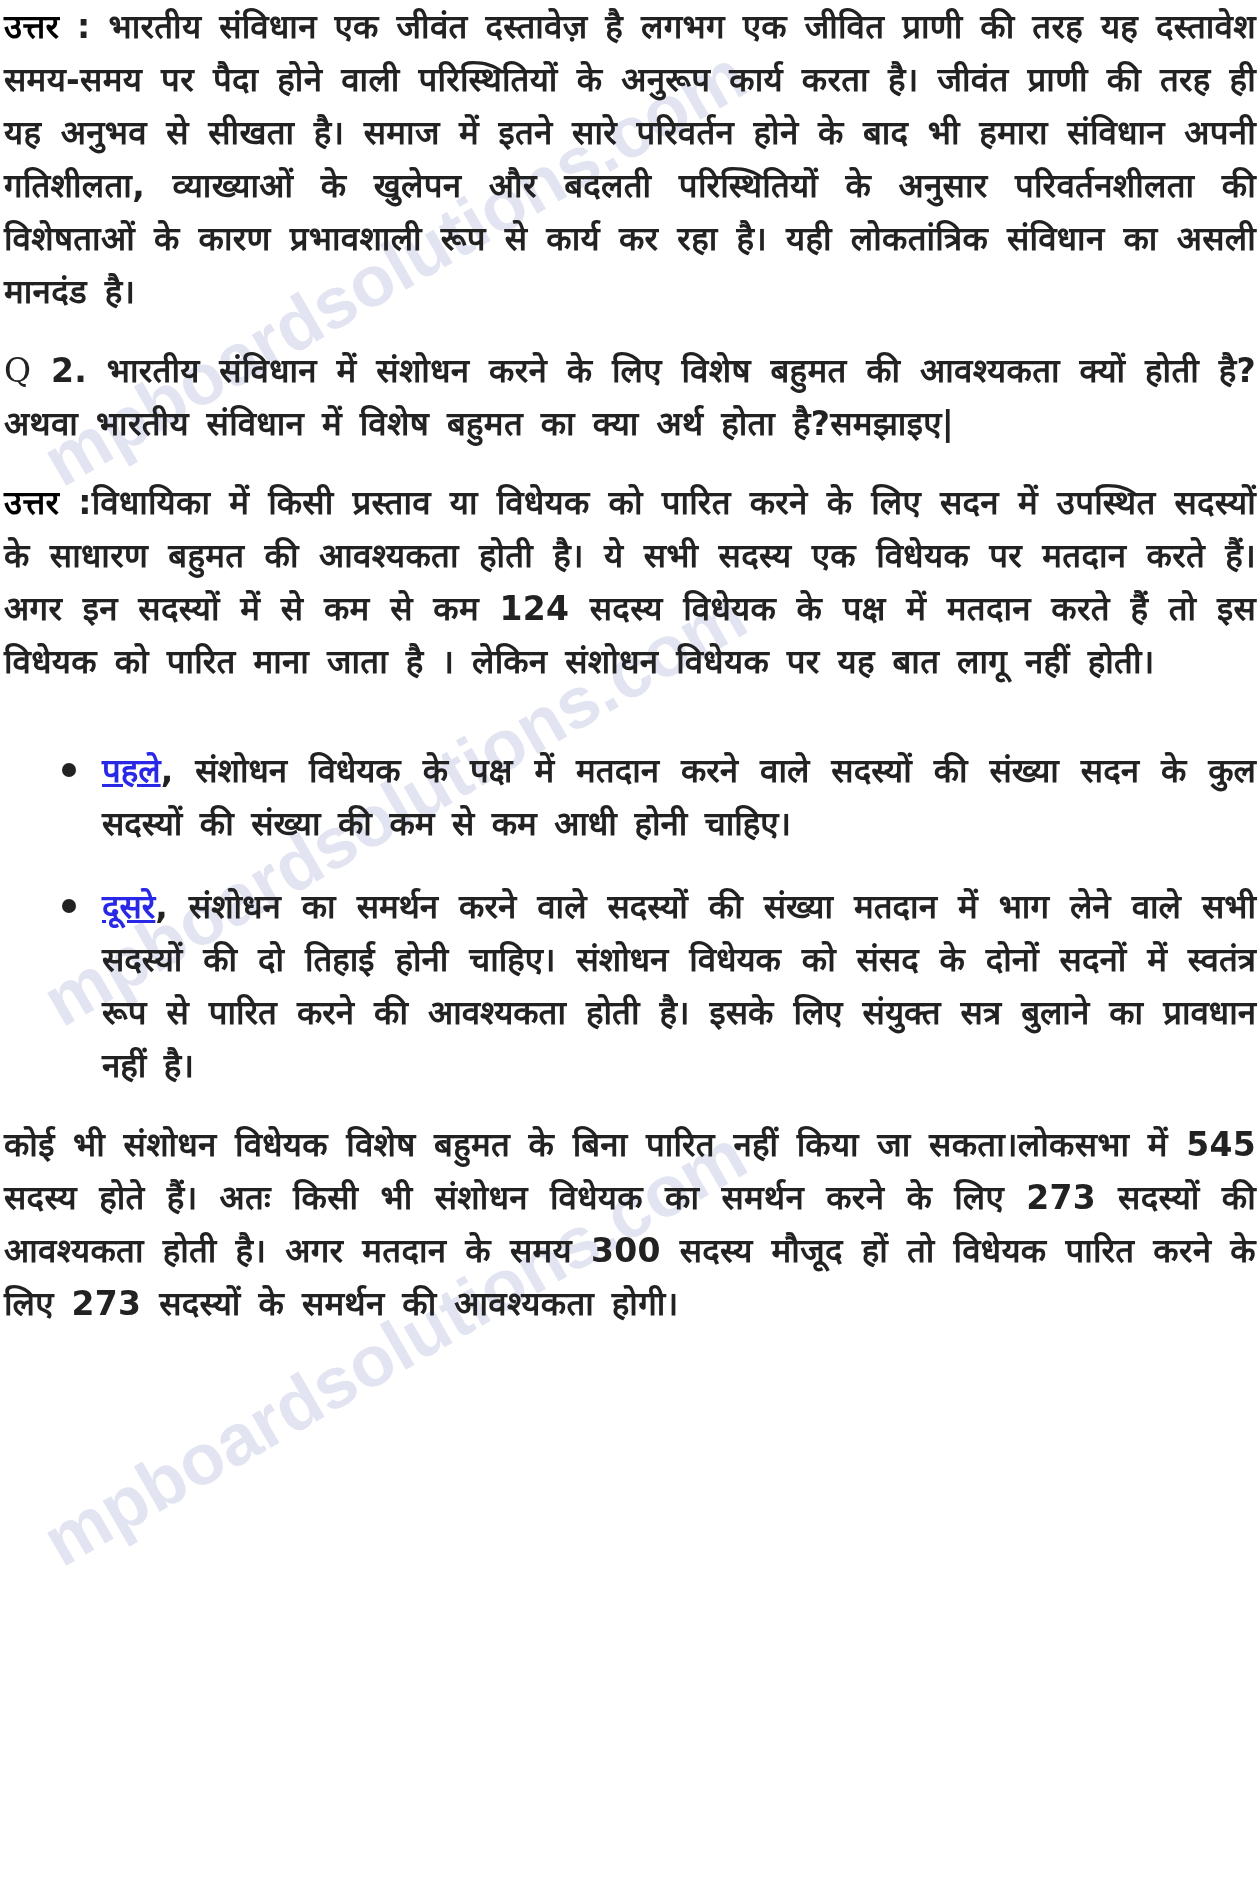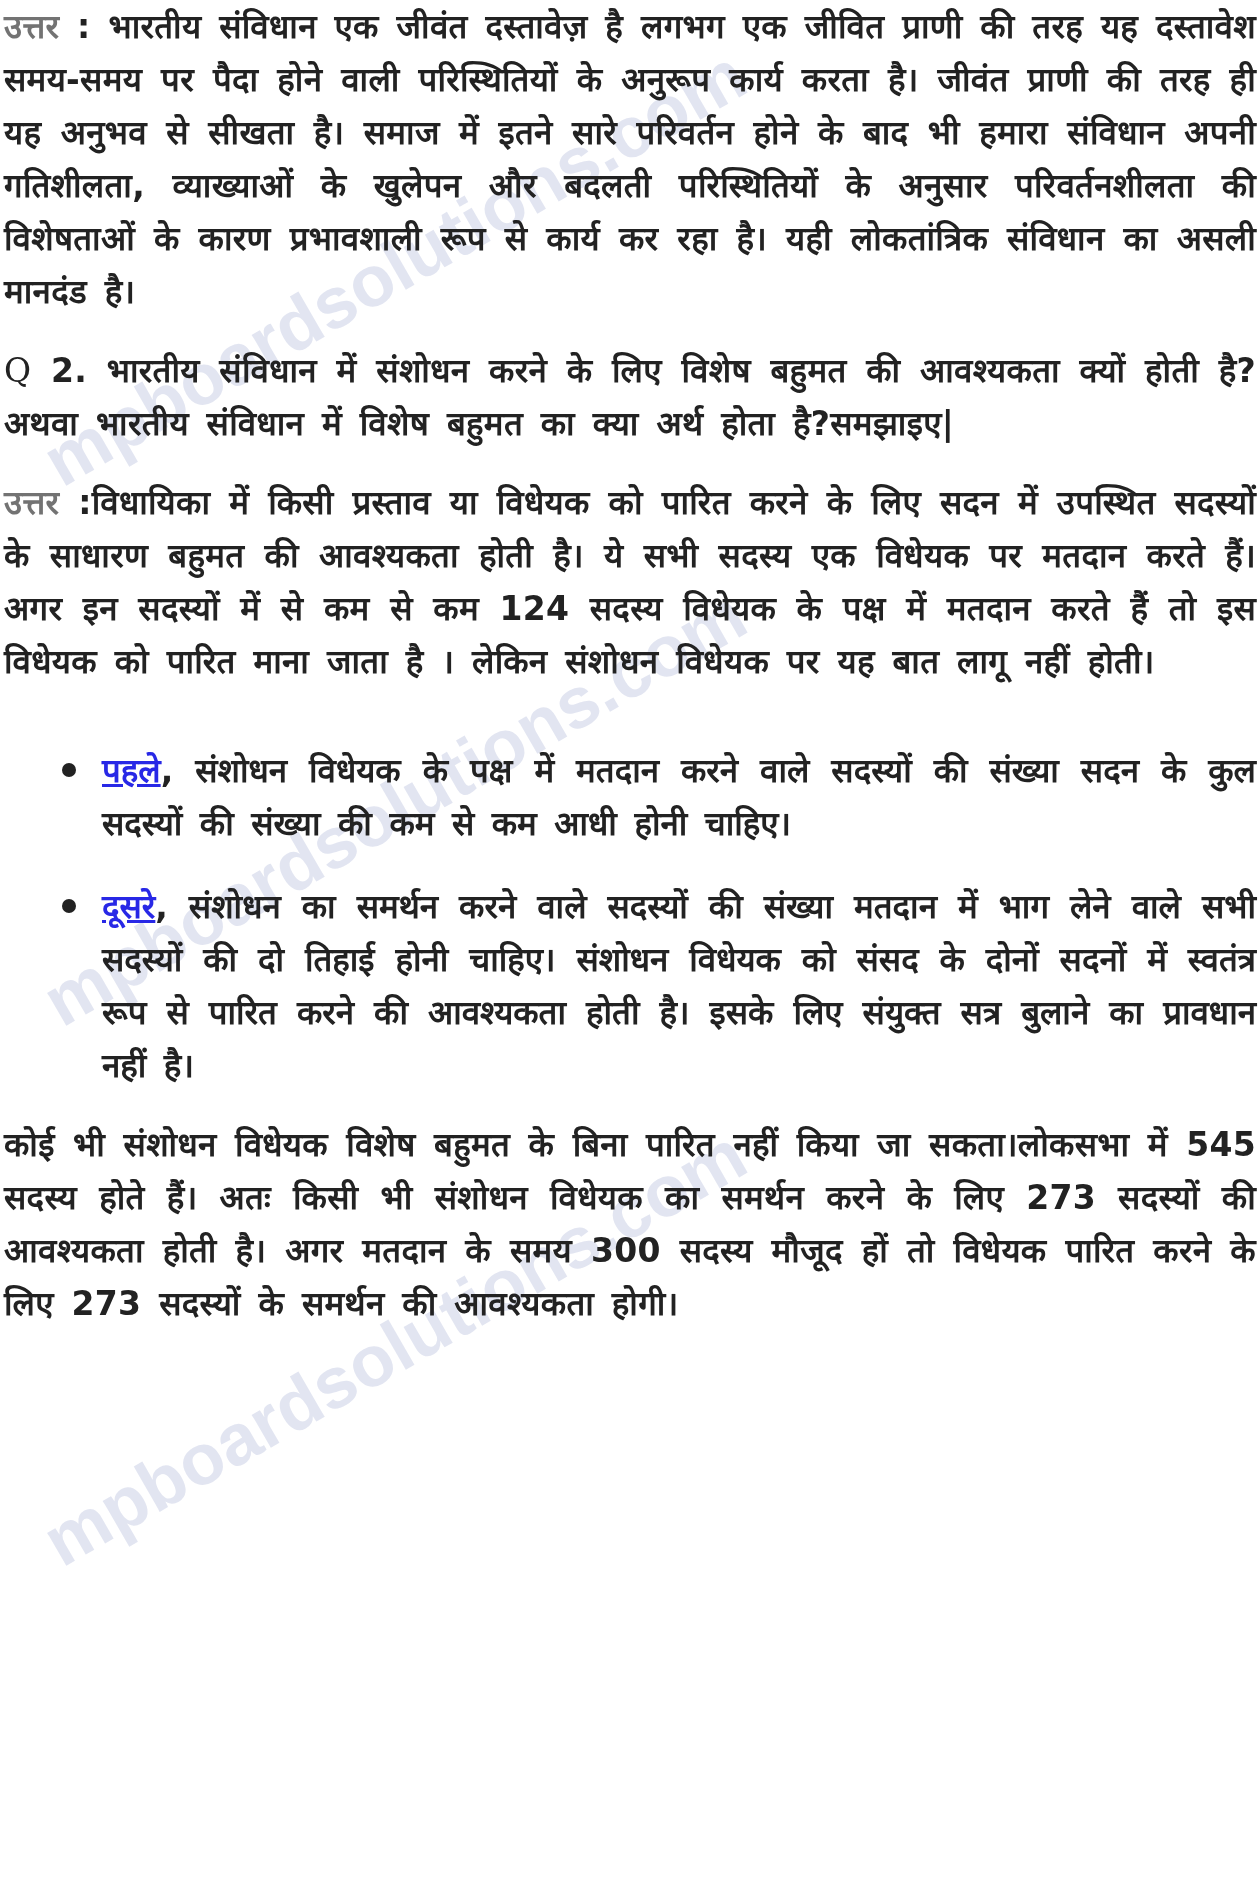--- a/index.html
+++ b/index.html
@@ -27,21 +27,21 @@
       font-weight: bold;
       line-height: 53px;
       text-align: justify;
       margin: 0;
       letter-spacing: 0.3px;
       word-spacing: 6px;
     }
     .gap-sm { height: 26px; }
     .gap-md { height: 30px; }
     .label-answer {
-      color: #737373;
+      color: #000000;
     }
     .q-prefix {
       font-family: "DejaVu Serif", "Liberation Serif", serif;
       font-weight: normal;
       font-size: 33px;
     }
     .blue-word {
       color: #2828e6;
       text-decoration: underline;
     }

